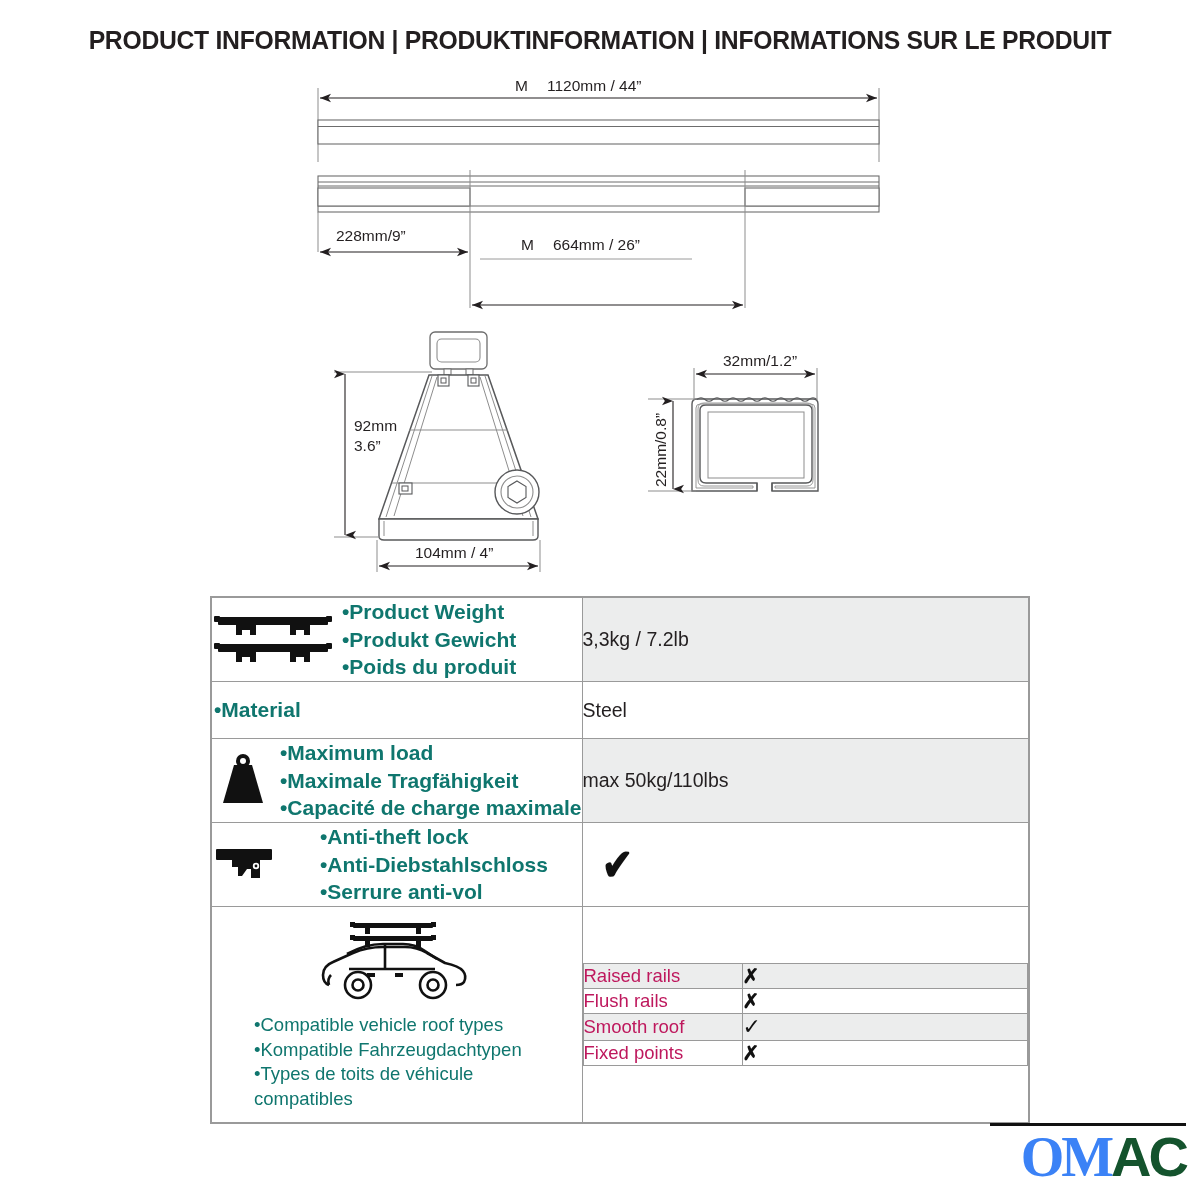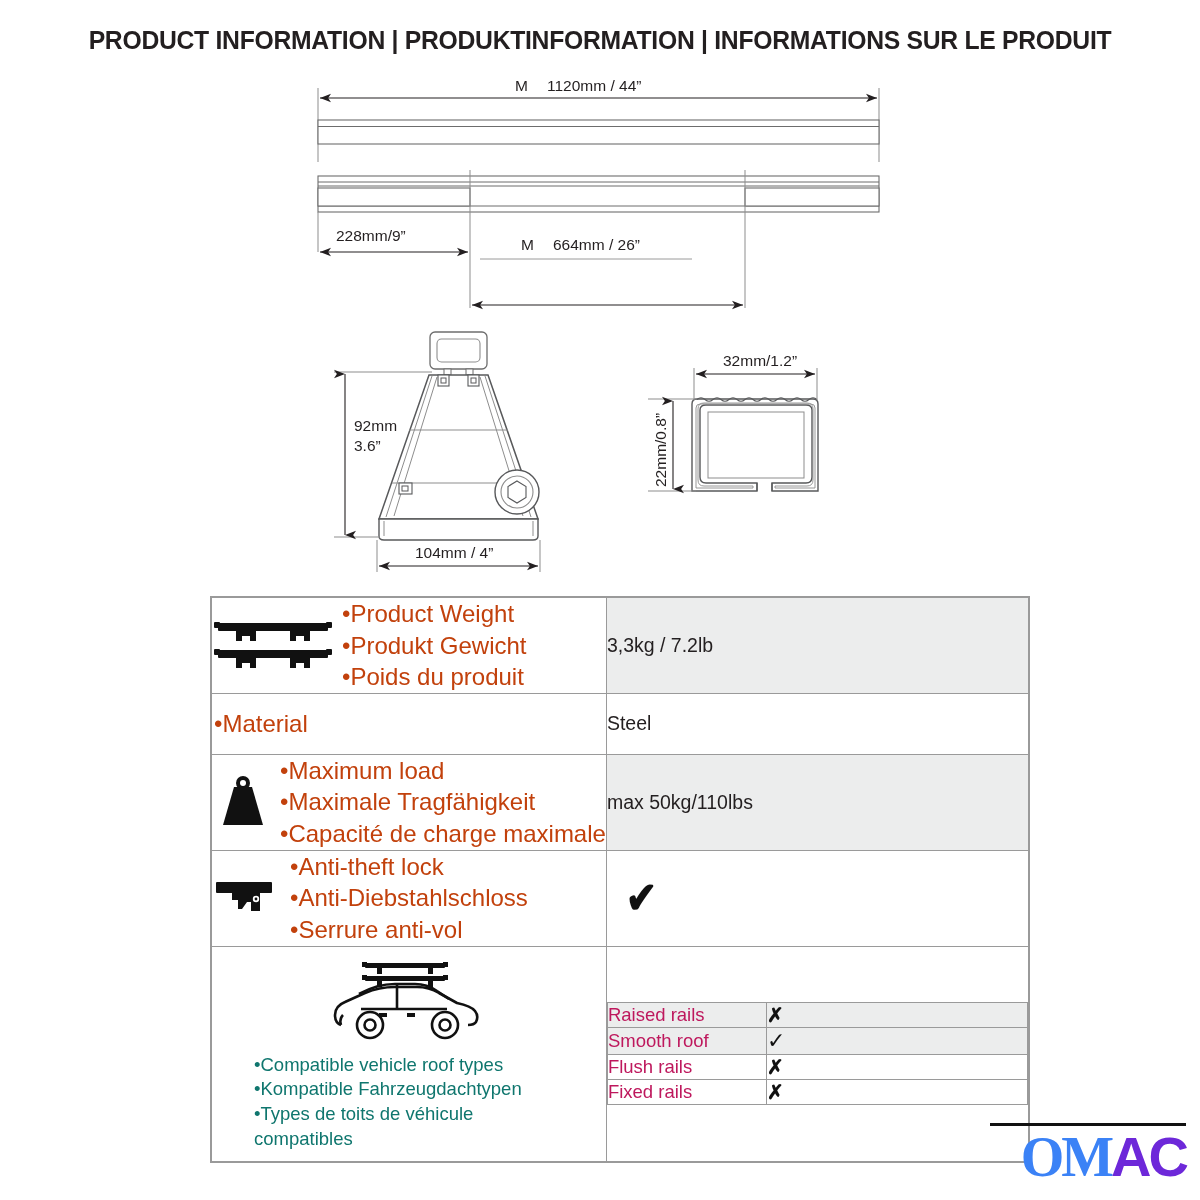--- a/index.html
+++ b/index.html
@@ -49,21 +49,21 @@
     vertical-align: middle;
     padding: 0;
   }
   .lbl-cell { width: 362px; padding: 6px 8px 6px 10px; }
   .val-cell { padding: 6px 0 6px 18px; font-size: 19.5px; color: #231f20; }
   .shaded { background: #eceded; }
   .plain  { background: #ffffff; }
 
   .lbl-flex { display: flex; align-items: center; gap: 8px; }
   .lbl-icon { flex: 0 0 auto; display: flex; align-items: center; justify-content: center; }
-  .lbl-text { font-size: 24px; line-height: 1.32; color: #c2410c; white-space: nowrap; }
+  .lbl-text { font-size: 21px; line-height: 1.32; color: #0f766e; white-space: nowrap; font-weight: bold; }
   .lbl-text div { white-space: nowrap; }
 
   
   .compat-left {
     display: flex; flex-direction: column; align-items: center;
     padding: 8px 6px 10px 6px;
   }
   .compat-text {
     font-size: 18.5px; line-height: 1.33; color: #0f766e;
     align-self: flex-start; padding-left: 36px; margin-top: 6px;
@@ -85,21 +85,21 @@
   #logo {
     position: absolute; right: 14px; bottom: 16px;
     display: flex; flex-direction: column; align-items: flex-end;
   }
   #logo-rule { width: 196px; height: 3px; background: #111; margin-bottom: 4px; }
   #logo-text {
     font-size: 56px; font-weight: bold; letter-spacing: -3px;
     line-height: 0.95; font-stretch: condensed;
   }
   #logo-text .om { color: #3b82f6; font-family: Liberation Serif, serif; }
-  #logo-text .ac { color: #6d28d9; }
+  #logo-text .ac { color: #14532d; }
 
   .dimtext { font-family: "Liberation Sans", sans-serif; fill: #231f20; }
 </style>
 </head>
 <body>
 
 <div id="page">
 
   <div id="header-title">PRODUCT INFORMATION | PRODUKTINFORMATION | INFORMATIONS SUR LE PRODUIT</div>
 
@@ -299,21 +299,21 @@
                 <div>•Maximale Tragfähigkeit</div>
                 <div>•Capacité de charge maximale</div>
               </span>
             </div>
           </td>
           <td class="val-cell shaded">max 50kg/110lbs</td>
         </tr>
 
         <tr>
           <td class="lbl-cell plain">
-            <div class="lbl-flex" style="gap:6px;">
+            <div class="lbl-flex" style="gap:36px;">
               <span class="lbl-icon">
                 <svg width="72" height="48" viewBox="0 0 72 48">
                   <g fill="#111">
                     <rect x="4" y="8" width="56" height="11" rx="1"></rect>
                     <path d="M20,19 h28 v18 h-9 v-9 h-4 l-5,7 h-4 v-9 h-6 Z"></path>
                     <circle cx="44" cy="25" r="3.2" fill="#fff"></circle>
                     <circle cx="44" cy="25" r="1.4" fill="#111"></circle>
                   </g>
                 </svg>
               </span>
@@ -375,29 +375,29 @@
             </div>
           </td>
           <td class="plain" style="padding:0;">
             <table id="roof-table">
               <tbody>
                 <tr>
                   <td class="roof-name shaded">Raised rails</td>
                   <td class="roof-mark shaded">✗</td>
                 </tr>
                 <tr>
+                  <td class="roof-name plain">Flush rails</td>
+                  <td class="roof-mark plain">✗</td>
+                </tr>
+                <tr>
                   <td class="roof-name shaded">Smooth roof</td>
                   <td class="roof-mark yes shaded">✓</td>
                 </tr>
                 <tr>
-                  <td class="roof-name plain">Flush rails</td>
-                  <td class="roof-mark plain">✗</td>
-                </tr>
-                <tr>
-                  <td class="roof-name plain">Fixed rails</td>
+                  <td class="roof-name plain">Fixed points</td>
                   <td class="roof-mark plain">✗</td>
                 </tr>
               </tbody>
             </table>
           </td>
         </tr>
       </tbody>
     </table>
   </div>
 

